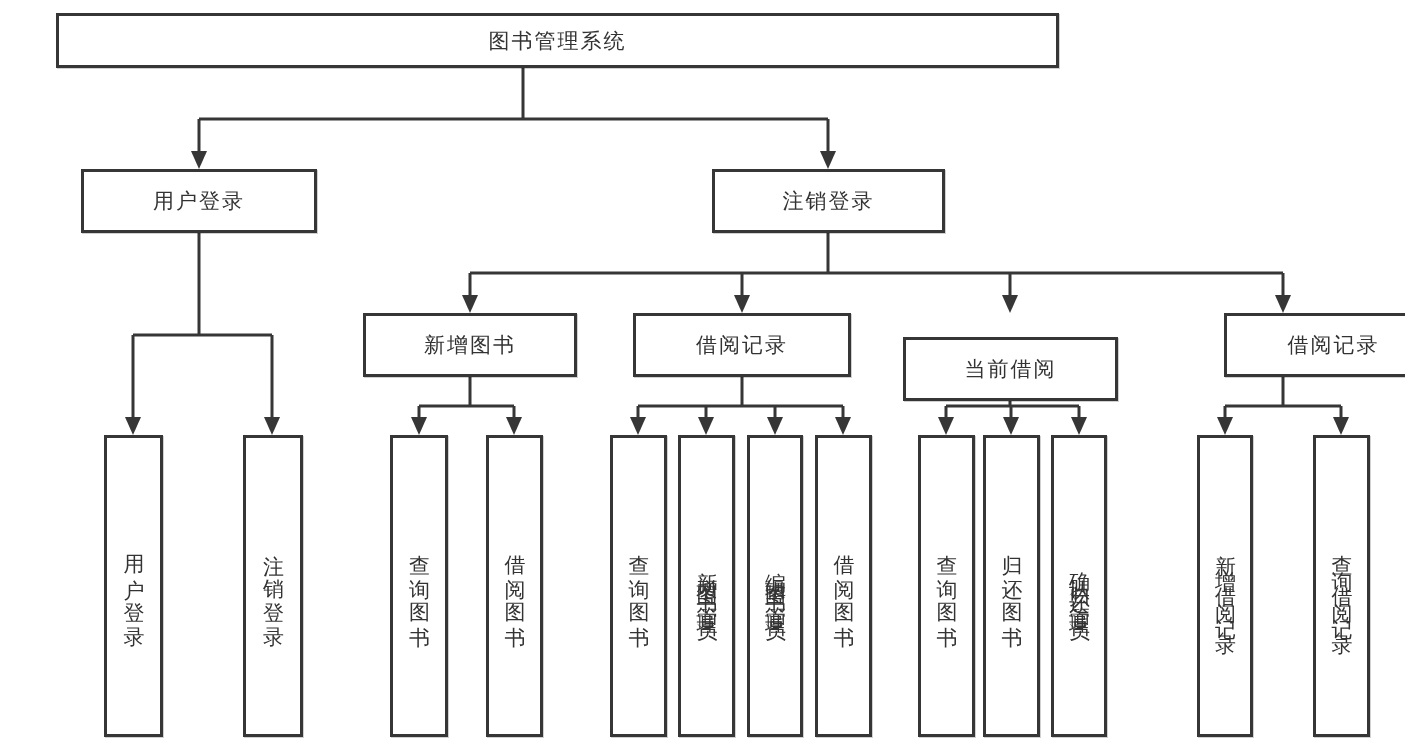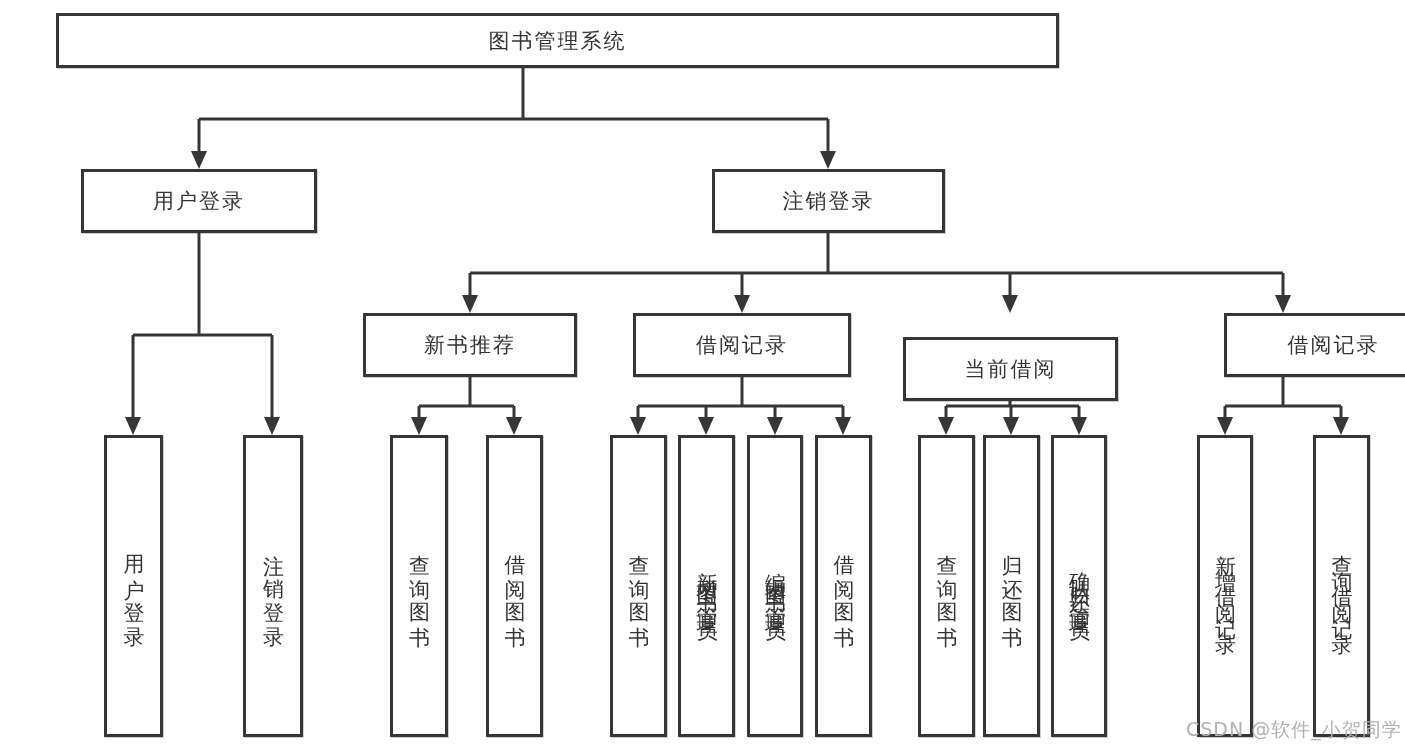--- a/index.html
+++ b/index.html
@@ -97,21 +97,21 @@
   </div>
 
   <div class="node n-user-login">
     <span>用户登录</span>
   </div>
   <div class="node n-book-mgmt">
     <span>注销登录</span>
   </div>
 
   <div class="node n-new-books">
-    <span>新书推荐</span>
+    <span>新增图书</span>
   </div>
   <div class="node n-book-borrow">
     <span>借阅记录</span>
   </div>
   <div class="node n-current-borrow">
     <span>当前借阅</span>
   </div>
   <div class="node n-borrow-records">
     <span>借阅记录</span>
   </div>
@@ -153,15 +153,14 @@
     <span class="vtext" style="letter-spacing: 7px;">确认归还（管理员）</span>
   </div>
 
   <div class="node leaf l-e1">
     <span class="vtext" style="letter-spacing: 16px;">新增借阅记录</span>
   </div>
   <div class="node leaf l-e2">
     <span class="vtext" style="letter-spacing: 16px;">查询借阅记录</span>
   </div>
 
-  <div class="watermark">CSDN @软件_小贺同学</div>
 
 </div>
 
 </body></html>

